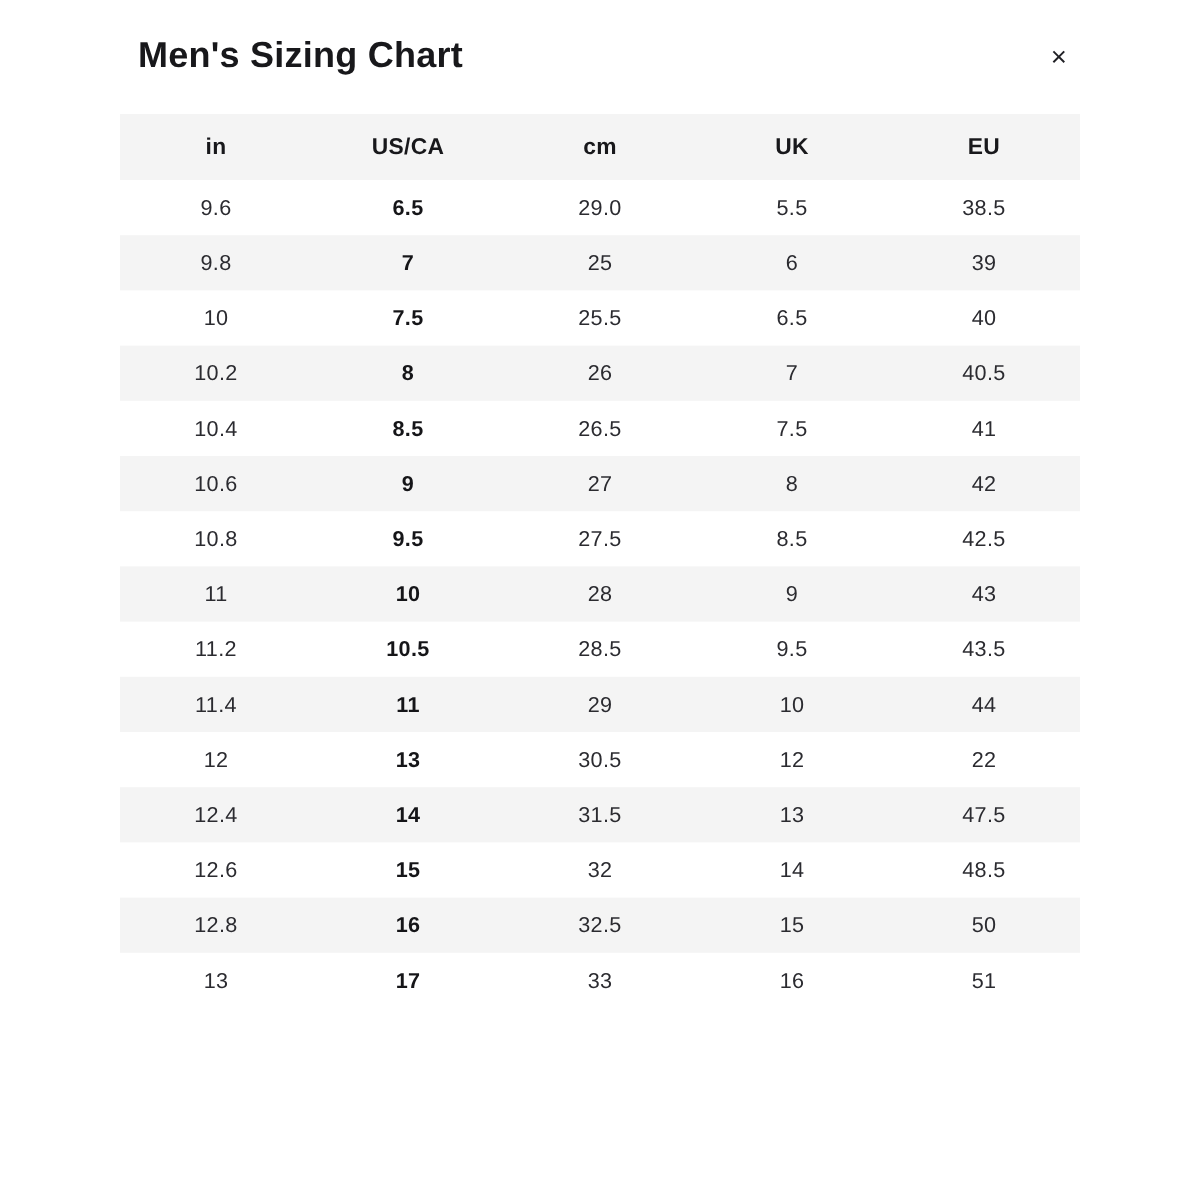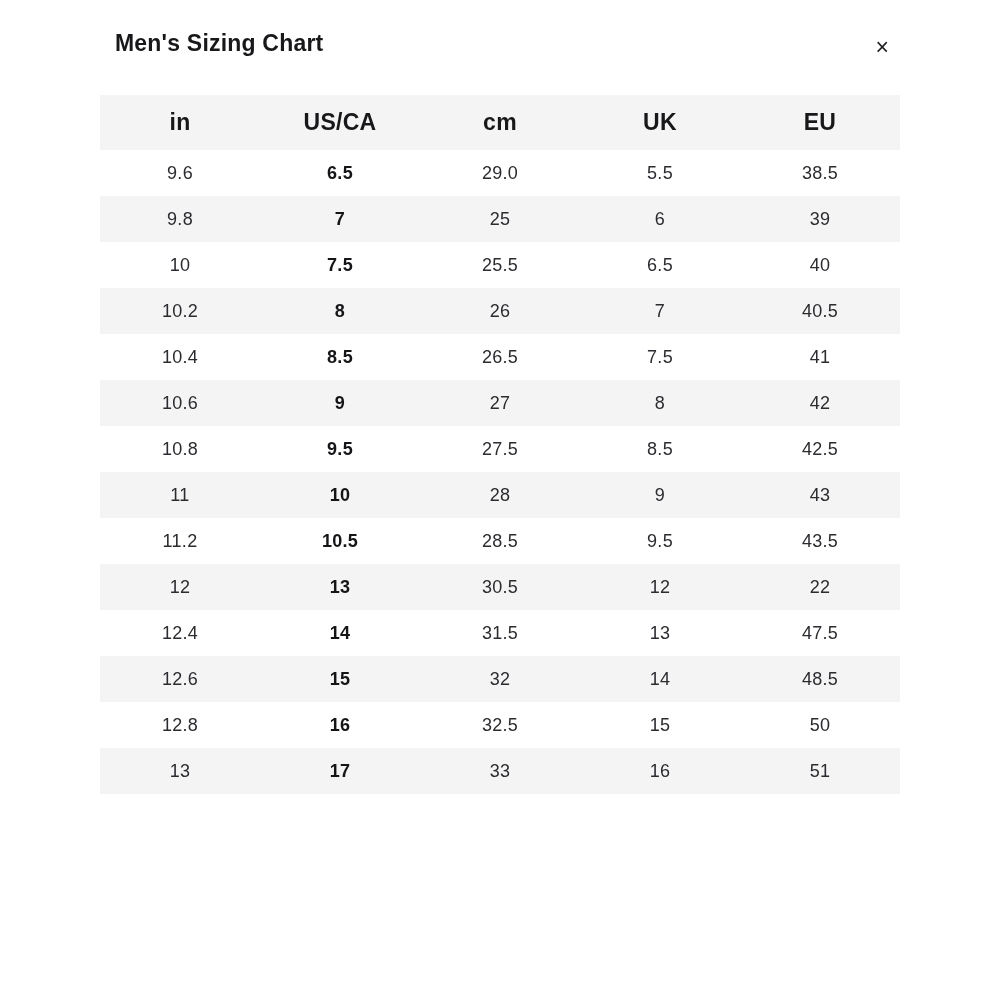--- a/index.html
+++ b/index.html
@@ -17,21 +17,21 @@
     background: #ffffff;
     position: relative;
   }
   .modal-header {
     display: flex;
     align-items: flex-start;
     justify-content: space-between;
     padding: 30px 115px 0 115px;
   }
   .modal-title {
-    font-size: 23px;
+    font-size: 30px;
     font-weight: 600;
     letter-spacing: 0.2px;
     color: #18181b;
   }
   .close-button {
     background: none;
     border: none;
     cursor: pointer;
     padding: 4px;
     margin-right: -8px;
@@ -51,21 +51,21 @@
     width: 800px;
   }
   table.sizing {
     width: 100%;
     border-collapse: collapse;
     table-layout: fixed;
   }
   table.sizing th {
     background: #f4f4f4;
     height: 55px;
-    font-size: 23px;
+    font-size: 19px;
     font-weight: 700;
     text-align: center;
     color: #18181b;
     letter-spacing: 0.3px;
   }
   table.sizing td {
     height: 46px;
     font-size: 18px;
     text-align: center;
     color: #2b2b30;
@@ -159,20 +159,27 @@
             <td>43</td>
           </tr>
           <tr>
             <td>11.2</td>
             <td class="bold-col">10.5</td>
             <td>28.5</td>
             <td>9.5</td>
             <td>43.5</td>
           </tr>
           <tr>
+            <td>11.4</td>
+            <td class="bold-col">11</td>
+            <td>29</td>
+            <td>10</td>
+            <td>44</td>
+          </tr>
+          <tr>
             <td>12</td>
             <td class="bold-col">13</td>
             <td>30.5</td>
             <td>12</td>
             <td>22</td>
           </tr>
           <tr>
             <td>12.4</td>
             <td class="bold-col">14</td>
             <td>31.5</td>

